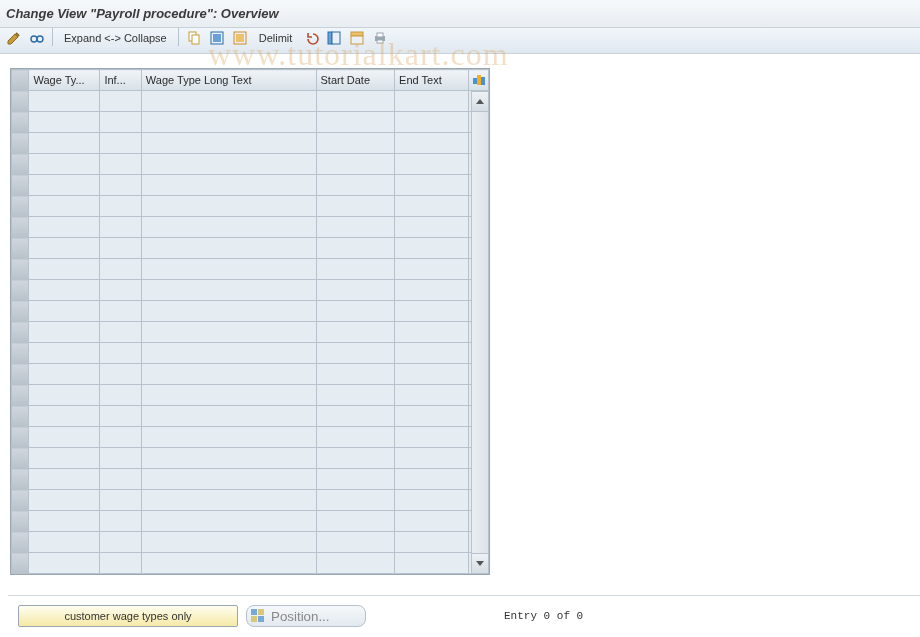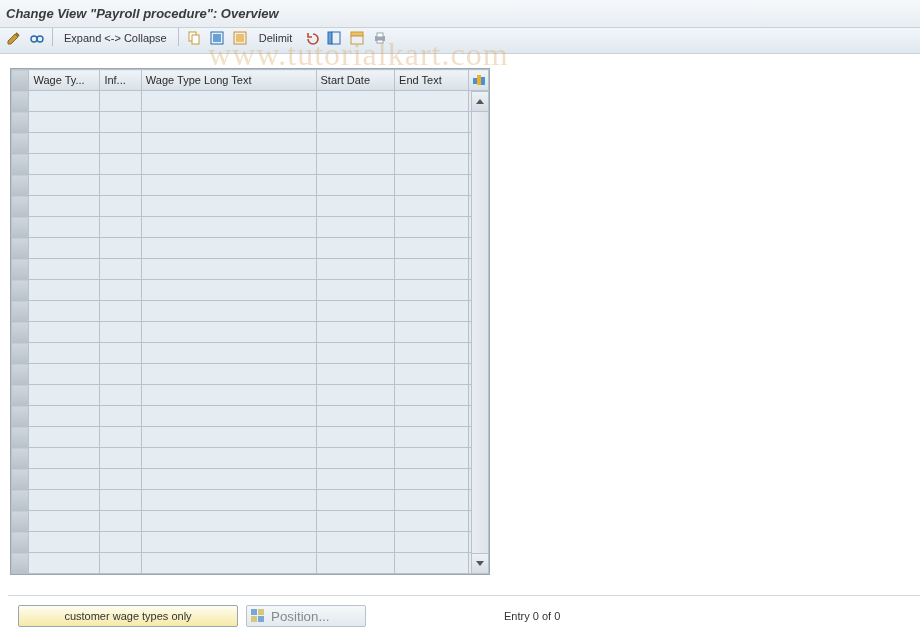--- a/index.html
+++ b/index.html
@@ -178,34 +178,35 @@
     text-align: center;
   }
   .btn-pos {
     height: 22px;
     border: 1px solid #b7c2cc;
     background: linear-gradient(#f5f8fa,#e2e9ef);
     display:inline-flex;align-items:center;gap:6px;
     padding:0 12px 0 4px;
     color:#888;
     cursor:pointer;
-    border-radius:2px;
+    border-radius:8px;
     min-width:120px;
   }
   .pos-ico{
     width:14px;height:14px;
     background:
       linear-gradient(#78a8d8,#78a8d8) 0 0/6px 6px no-repeat,
       linear-gradient(#d8c778,#d8c778) 7px 0/6px 6px no-repeat,
       linear-gradient(#d8c778,#d8c778) 0 7px/6px 6px no-repeat,
       linear-gradient(#78a8d8,#78a8d8) 7px 7px/6px 6px no-repeat;
   }
   .entry-text{
     margin-left: 130px;
     color:#333;
+    font-family:Liberation Mono, monospace;
   }
 
   
   .footer::before{
     content:"";
     position:absolute;
     left:0;right:0;top:-8px;
     border-top:1px solid #d0d7de;
   }
 

